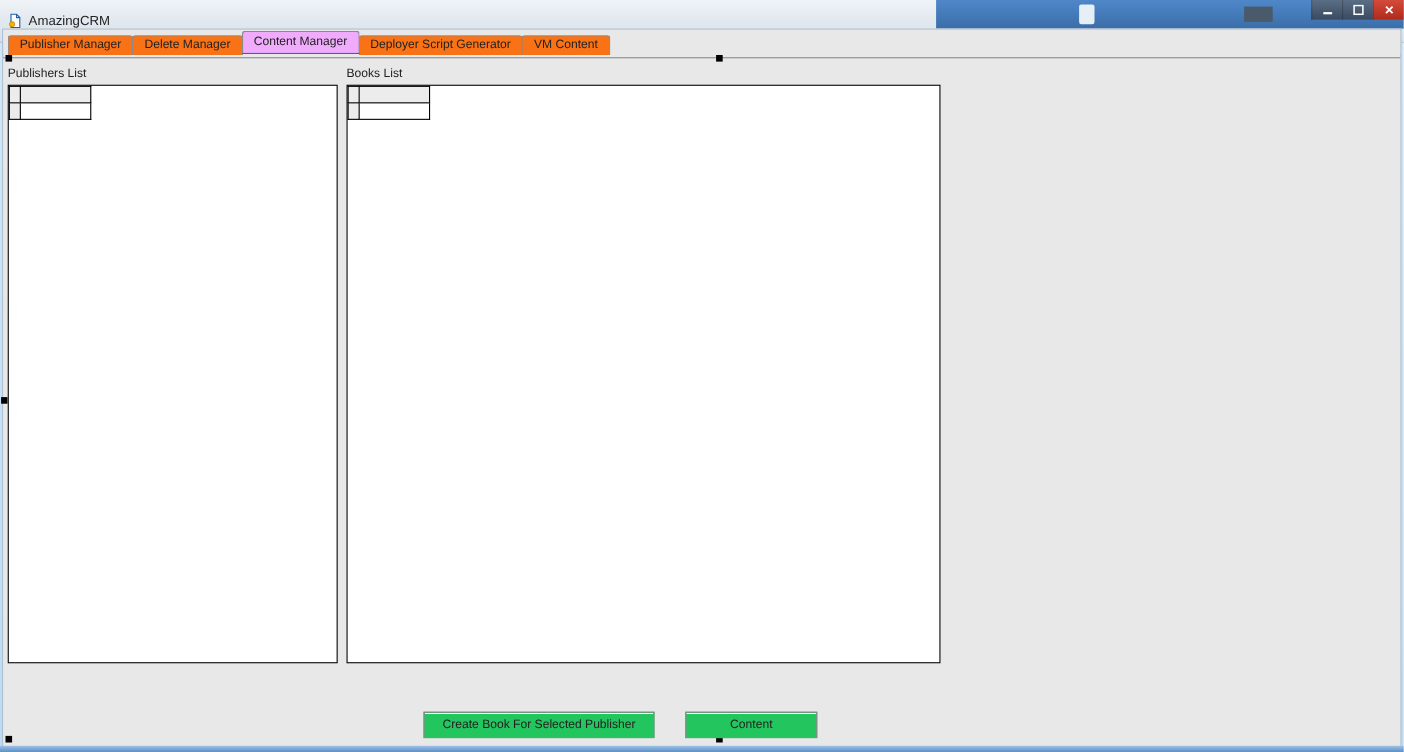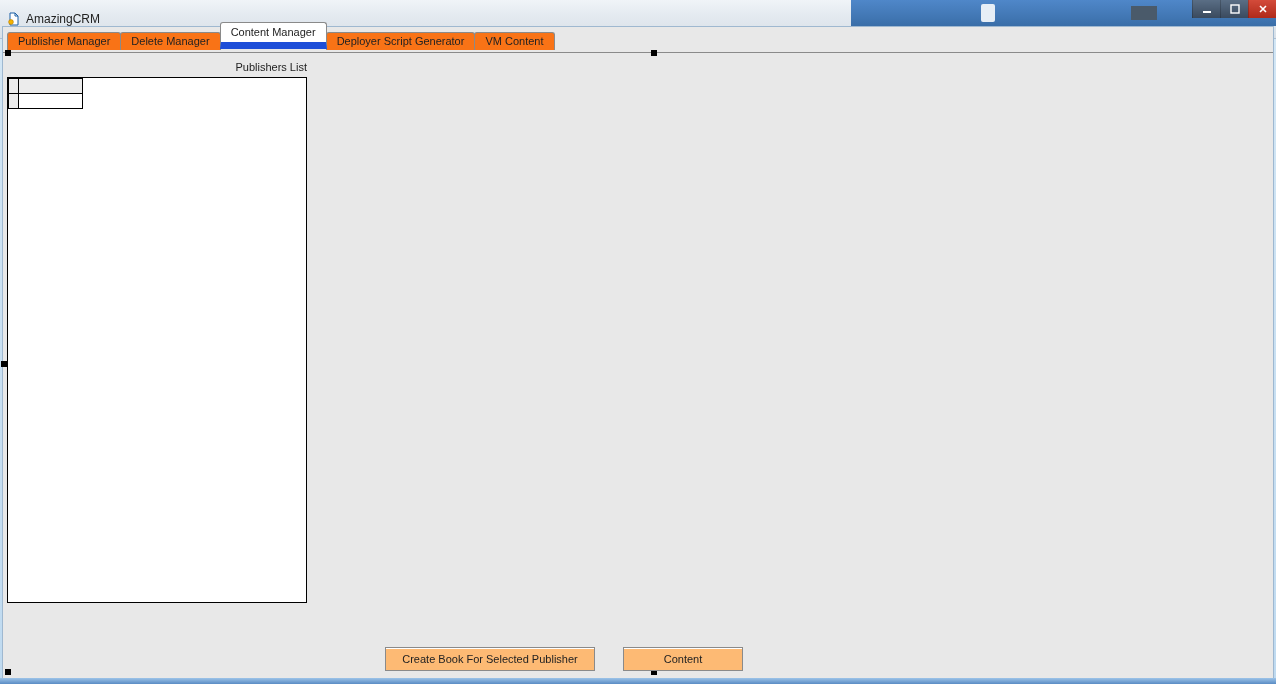--- a/index.html
+++ b/index.html
@@ -75,39 +75,39 @@
       border-bottom:none;
       margin-right:0px;
       background:#f97316;
       color:#222; font-size:11px;
       position:relative; top:1px;
       border-top-left-radius:3px; border-top-right-radius:3px;
       cursor:default;
     }
     .tab + .tab { margin-left:-1px; }
     .tab.active {
-      background:#ffffff;
+      background:#f0abfc;
       z-index:2;
-      border-bottom:7px solid #1d4ed8;
+      border-bottom:1px solid #1d4ed8;
       top:0px;
       padding-top:3px; padding-bottom:4px;
     }
     .tab-content {
       border-top:1px solid #8a8a8a;
       background:#e8e8e8;
       position:absolute;
       left:0; right:0; top:25px; bottom:0;
     }
     
     .handle {
       width:6px; height:6px; background:#000; position:absolute;
     }
     
     .list-header {
-      text-align:right; font-size:11px; color:#222;
+      text-align:left; font-size:11px; color:#222;
       padding:4px 0;
     }
     .publishers-col {
       position:absolute; left:4px; top:4px; width:300px;
     }
     .books-col {
       position:absolute; left:312px; top:4px; width:540px;
     }
     .grid-box {
       background:#fff; border:1px solid #000;
@@ -127,21 +127,21 @@
     .grid-empty .colcell { width:64px; background:#ececec; }
     .grid-empty tr:nth-child(2) .colcell { background:#fff; }
     
     .button-row {
       position:absolute; left:312px; bottom:8px; width:540px;
       display:flex; gap:28px; justify-content:flex-start;
       padding-left:70px;
     }
     .btn {
       min-width:120px; height:24px;
-      background:#fdba74; border:1px solid #8a8a8a;
+      background:#22c55e; border:1px solid #8a8a8a;
       font-size:11px; color:#222;
       padding:0 14px;
       display:flex; align-items:center; justify-content:center;
       cursor:default;
       box-shadow: inset 0 1px 0 #fff;
     }
     .btn.wide { min-width:210px; }
     
     .bottombar{
       position:absolute; left:0; right:0; bottom:0; height:6px;
@@ -213,20 +213,39 @@
             <tr>
                   <td class="rowhdr"></td>
                   <td class="colcell"></td>
                 </tr>
           </tbody>
             </table>
         </div>
       </div>
     </div>
 
+    <div class="books-col">
+      <div class="list-header">Books List</div>
+      <div class="grid-box books">
+        <div class="grid-empty">
+          <table>
+            <tbody>
+                <tr>
+                  <td class="rowhdr"></td>
+                  <td class="colcell"></td>
+                </tr>
+            <tr>
+                  <td class="rowhdr"></td>
+                  <td class="colcell"></td>
+                </tr>
+          </tbody>
+            </table>
+        </div>
+      </div>
+    </div>
 
     <div class="button-row">
       <div class="btn wide">Create Book For Selected Publisher</div>
       <div class="btn">Content</div>
     </div>
 
   </div>
 </div>
 
 <div class="bottombar"></div>

